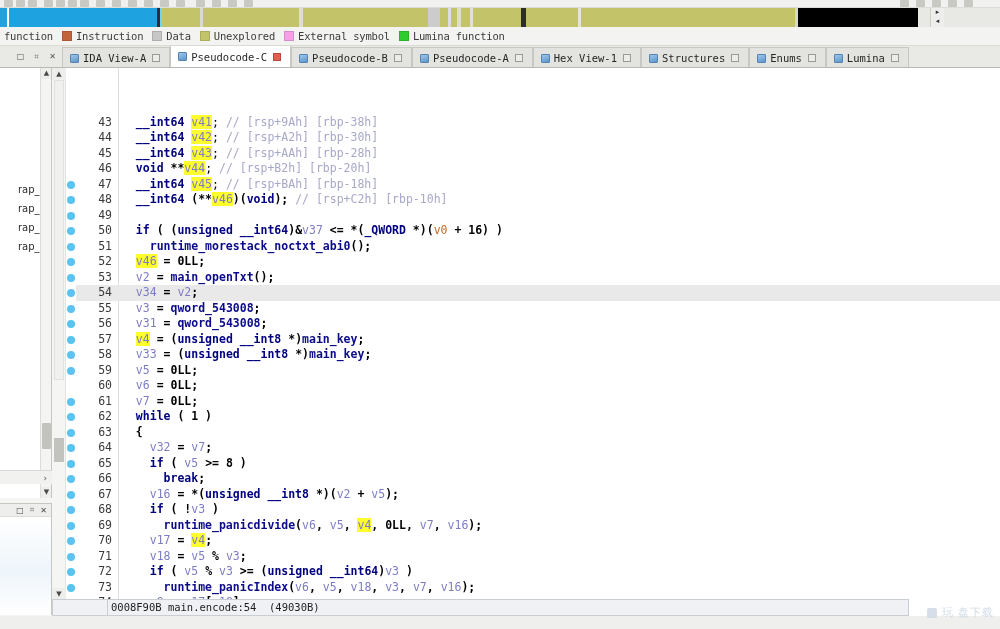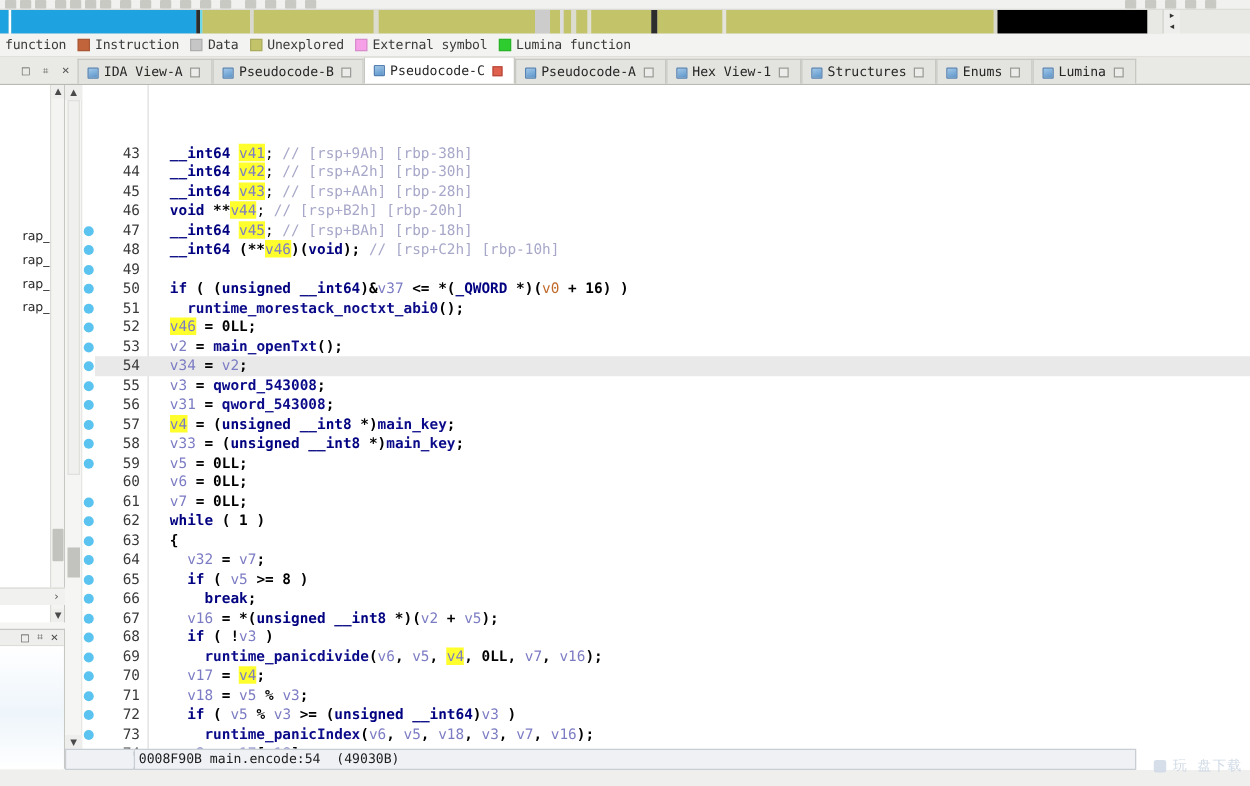--- a/index.html
+++ b/index.html
@@ -241,21 +241,21 @@
   }
 
   .bottomfill {
     position: absolute; left: 0; top: 616px; width: 1000px; height: 13px;
     background: #efefed;
   }
 
   
   .watermark {
     position: absolute; right: 6px; bottom: 9px;
-    font-family: Liberation Mono, monospace;
+    font-family: Liberation Sans, sans-serif;
     font-size: 11px; color: #c8d4e2;
     letter-spacing: 1px; opacity: .85;
     display: flex; align-items: center; gap: 5px;
   }
   .wm-mark {
     display: inline-block; width: 10px; height: 10px;
     background: #cfd9e6; border-radius: 2px;
   }
 </style>
 </head>
@@ -352,28 +352,28 @@
         <span class="gbtn">□</span>
         <span class="gbtn">⌗</span>
         <span class="gbtn">✕</span>
       </div>
     <div style="display:flex;align-items:flex-end;" id="tab-list">
         <div class="tab">
           <span class="tab-ico"></span>
           <span>IDA View-A</span>
           <span class="tab-close"></span>
         </div>
+        <div class="tab active">
+          <span class="tab-ico"></span>
+          <span>Pseudocode-C</span>
+          <span class="tab-close"></span>
+        </div>
         <div class="tab">
           <span class="tab-ico"></span>
           <span>Pseudocode-B</span>
-          <span class="tab-close"></span>
-        </div>
-        <div class="tab active">
-          <span class="tab-ico"></span>
-          <span>Pseudocode-C</span>
           <span class="tab-close"></span>
         </div>
         <div class="tab">
           <span class="tab-ico"></span>
           <span>Pseudocode-A</span>
           <span class="tab-close"></span>
         </div>
         <div class="tab">
           <span class="tab-ico"></span>
           <span>Hex View-1</span>

